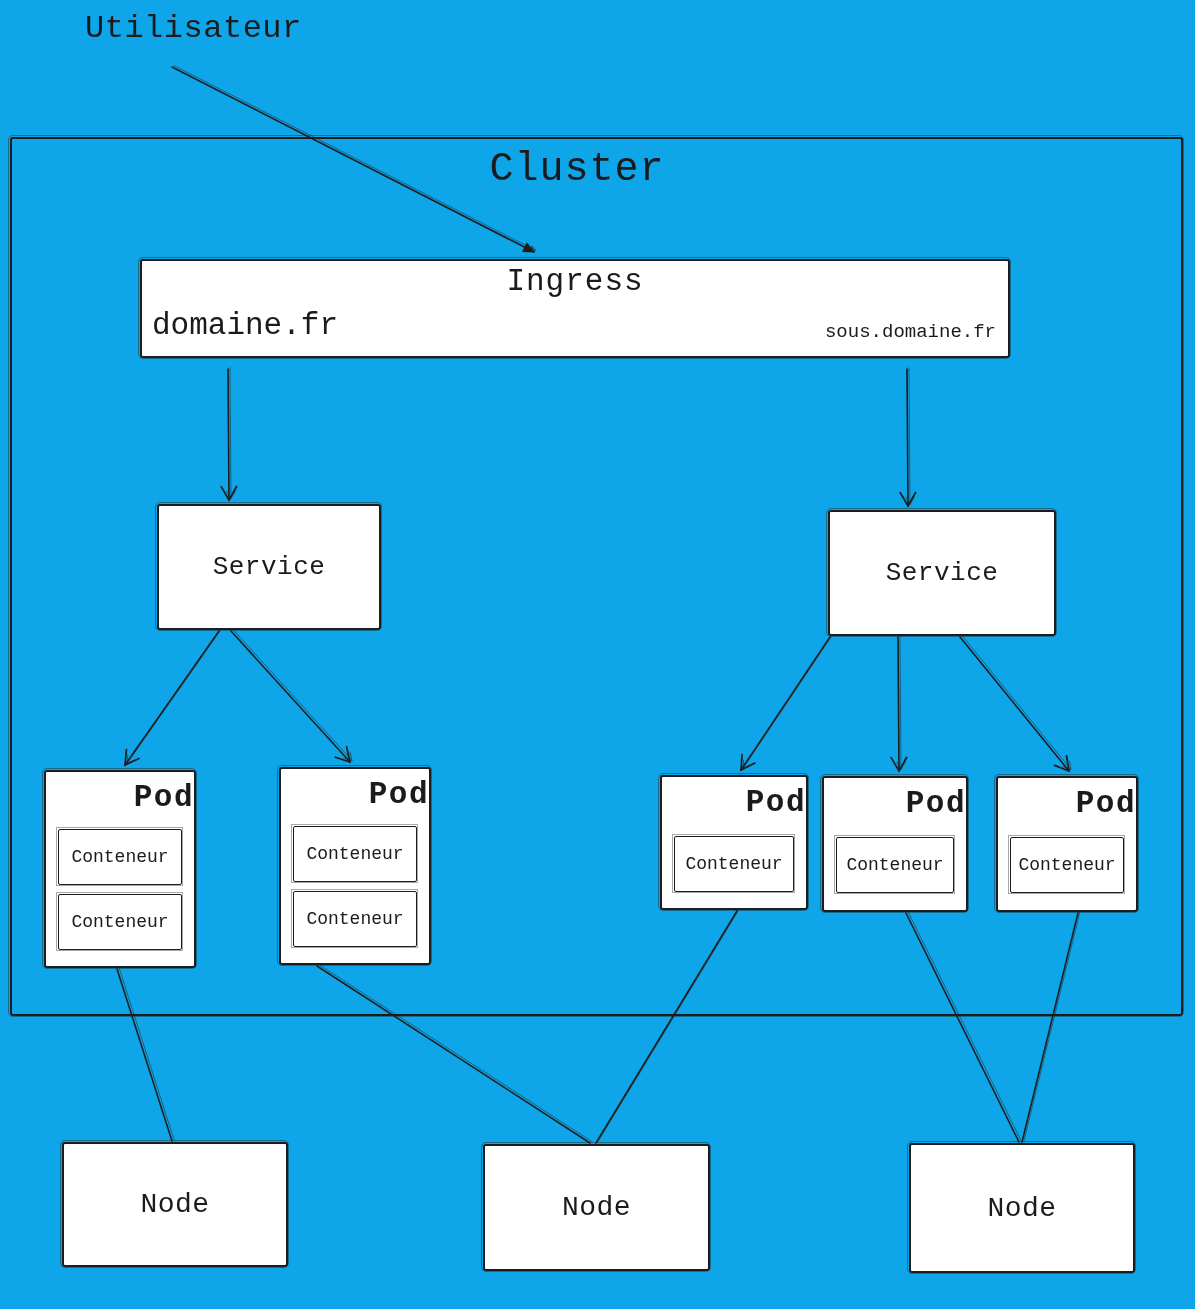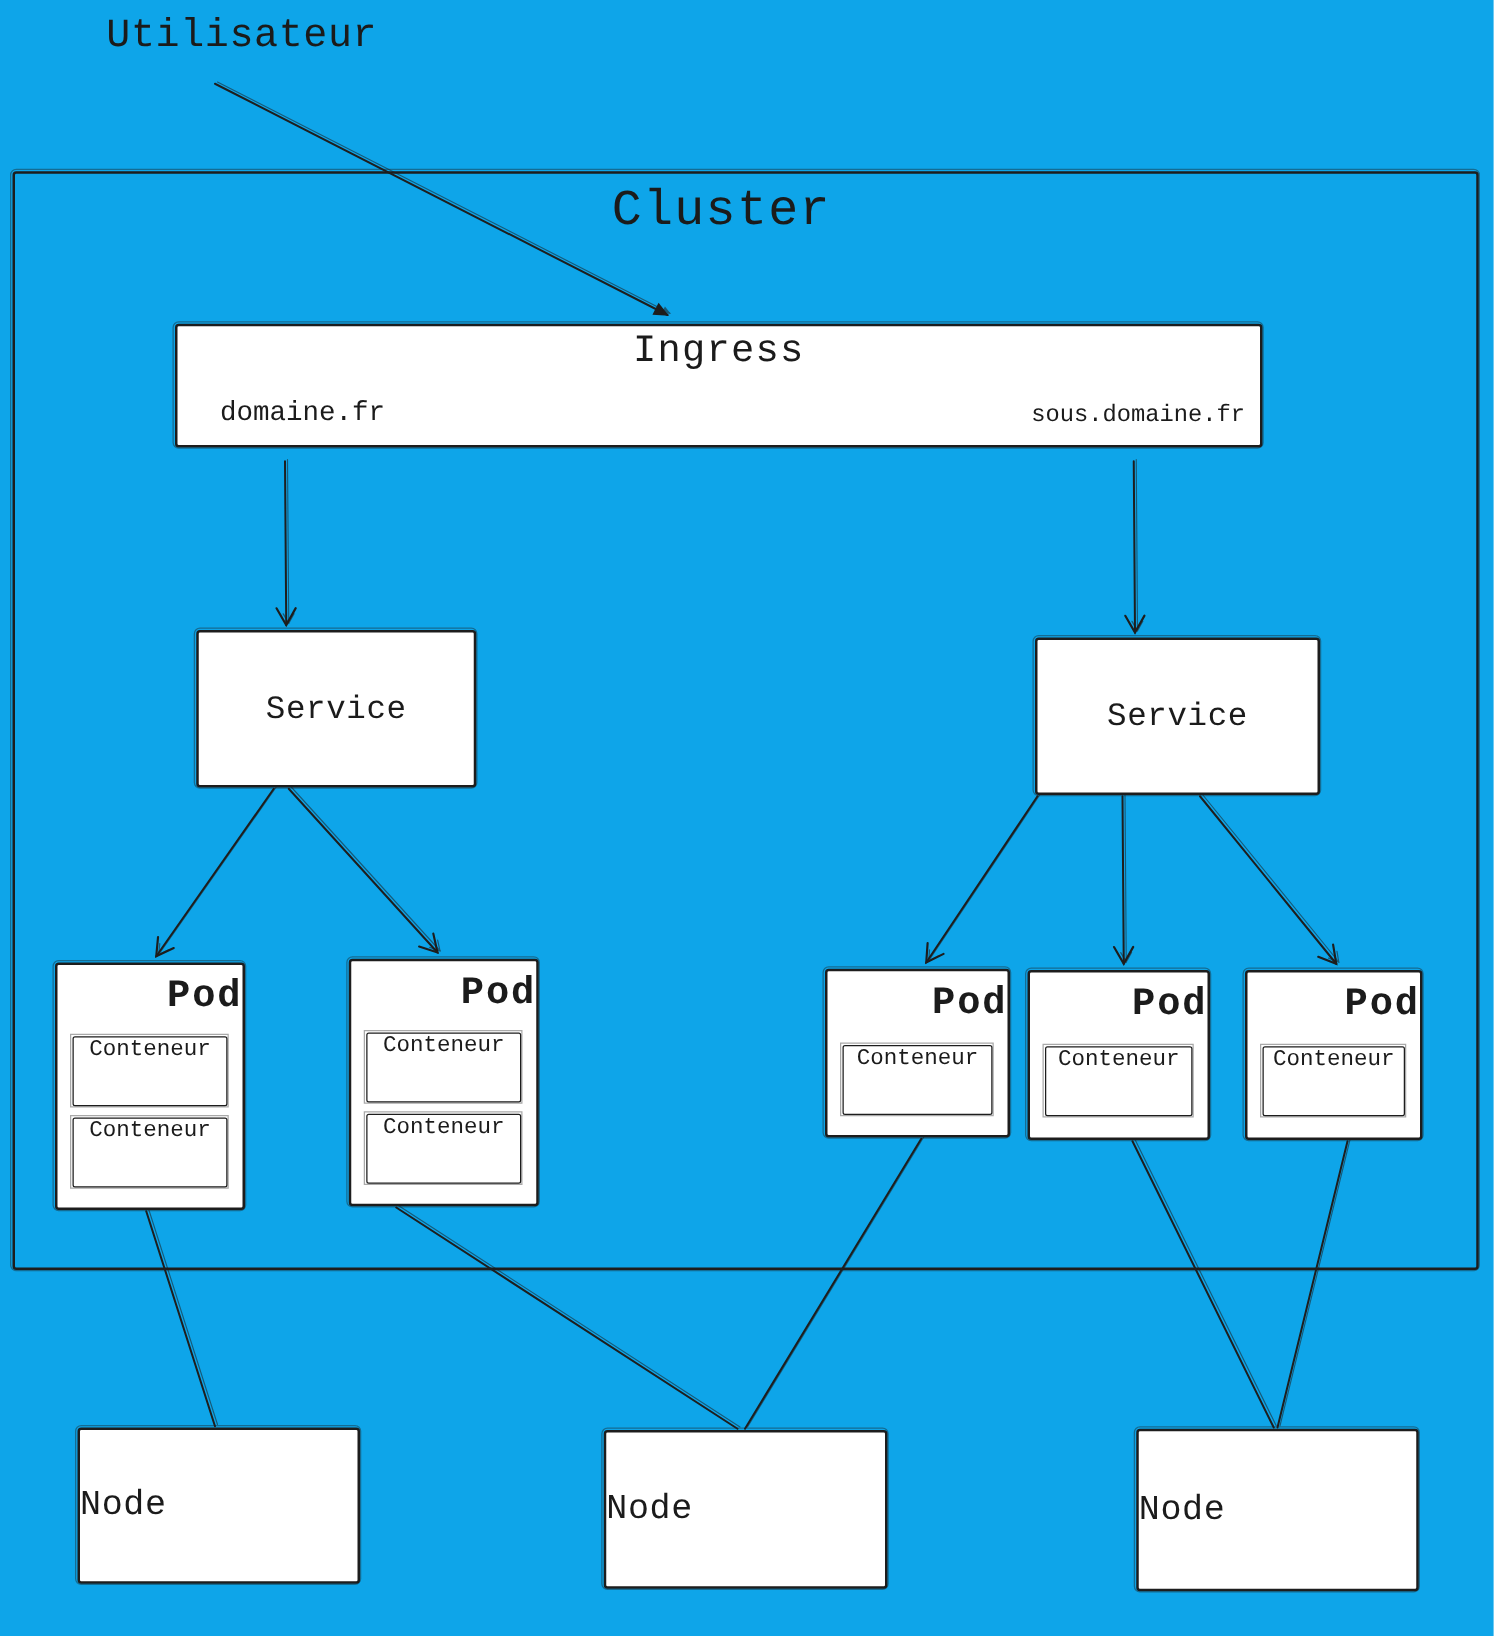--- a/index.html
+++ b/index.html
@@ -16,46 +16,46 @@
     content:""; position:absolute; inset:-4px -3px -3px -4px;
     border:1px solid rgba(29,29,29,0.42); border-radius:5px; pointer-events:none;
   }
   .cluster { left:10px; top:137px; width:1173px; height:879px; border-width:2.5px; background:transparent; }
   .cluster-title { position:absolute; left:403px; top:8px; width:324px; text-align:center;
     font-size:40px; letter-spacing:1px; }
   .user-label { position:absolute; left:85px; top:10px; font-size:32px; letter-spacing:0.5px; }
 
   .ingress { left:140px; top:259px; width:870px; height:99px; }
   .ingress-title { position:absolute; top:3px; left:0; right:0; text-align:center; font-size:31px; letter-spacing:1px; }
-  .rule-l { position:absolute; left:34px;  bottom:13px; font-size:22px; }
+  .rule-l { position:absolute; left:10px;  bottom:13px; font-size:31px; }
   .rule-r { position:absolute; right:12px; bottom:13px; font-size:19px; }
 
   .service { display:flex; align-items:center; justify-content:center; font-size:26px; letter-spacing:0.5px;margin-left:44px; }
   .s1 { left:113px; top:504px; width:224px; height:126px; }
   .s2 { left:784px; top:510px; width:228px; height:126px; }
 
   .pod-title { text-align:right; font-size:31px; font-weight:600; padding-top:8px; letter-spacing:1.5px; }
   .conteneur {
     position:relative; margin:14px 12px 0; height:54px; background:#fff;
     border:1.8px solid #1d1d1d; border-radius:2px;
-    display:flex; align-items:flex-start; justify-content:center; font-size:18px;
+    display:flex; align-items:center; justify-content:center; font-size:18px;
   }
   .conteneur + .conteneur { margin-top:9px; }
   .conteneur::after {
     content:""; position:absolute; inset:-3px -2px -2px -3px;
     border:1px solid rgba(29,29,29,0.38); pointer-events:none;
   }
   .pod.small .conteneur { margin-top:16px; }
   .p1 { left:44px;  top:770px; width:152px; height:198px; }
   .p2 { left:279px; top:767px; width:152px; height:198px; }
   .p3 { left:660px; top:775px; width:148px; height:135px; }
   .p4 { left:822px; top:776px; width:146px; height:136px; }
   .p5 { left:996px; top:776px; width:142px; height:136px; }
 
-  .node { display:flex; align-items:center; justify-content:flex-start; font-size:28px; letter-spacing:0.5px; }
+  .node { display:flex; align-items:center; justify-content:center; font-size:28px; letter-spacing:0.5px; }
   .n1 { left:62px;  top:1142px; width:226px; height:125px; }
   .n2 { left:483px; top:1144px; width:227px; height:127px; }
   .n3 { left:909px; top:1143px; width:226px; height:130px; }
 
   .connectors { position:absolute; left:0; top:0; width:1195px; height:1309px; pointer-events:none; }
 </style>
 </head>
 <body>
 
 <div class="canvas">

